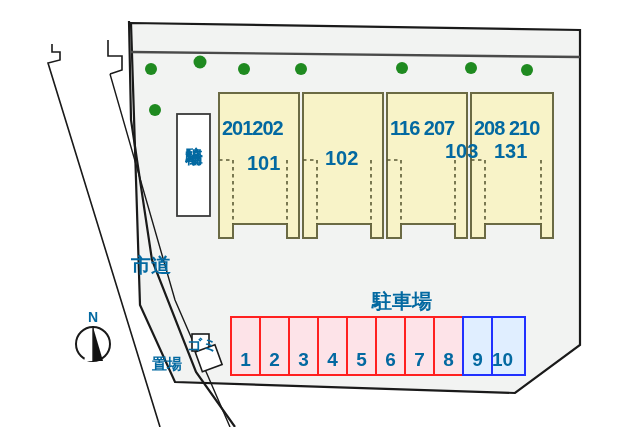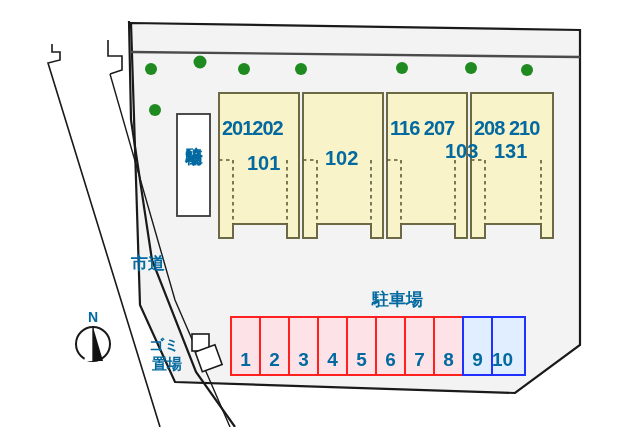--- a/index.html
+++ b/index.html
@@ -35,21 +35,21 @@
     letter-spacing: -1px;
   }
   .room-bot {
     font-size: 20px;
   }
   .stall-num {
     font-size: 19px;
     text-align: center;
   }
   .jp-label {
-    font-size: 17px;
+    font-size: 20px;
   }
   .jp-vert {
     font-size: 17px;
     writing-mode: vertical-rl;
     text-orientation: upright;
     line-height: 1.05;
     letter-spacing: 1px;
   }
   .gomi {
     font-size: 15px;
@@ -177,21 +177,21 @@
   <div class="txt room-top" style="left:390px; top:118px;">116 207</div>
   <div class="txt room-bot" style="left:409px; top:141px;margin-left:36px;">103</div>
 
   <div class="txt room-top" style="left:474px; top:118px;">208 210</div>
   <div class="txt room-bot" style="left:494px; top:141px;">131</div>
 
   <div class="txt jp-vert" style="left:185px; top:133px;">駐輪場</div>
 
   <div class="txt jp-label" style="left:131px; top:255px;">市道</div>
 
-  <div class="txt gomi" style="left:149px; top:337px;">ゴミ</div>
+  <div class="txt gomi" style="left:159px; top:337px;padding-left:28px;">ゴミ</div>
   <div class="txt gomi" style="left:152px; top:356px;">置場</div>
 
   <div class="txt jp-label" style="left:352px; top:291px;margin-left:20px;">駐車場</div>
 
   <div class="txt stall-num" style="left:231px; top:350px; width:29px;">1</div>
   <div class="txt stall-num" style="left:260px; top:350px; width:29px;">2</div>
   <div class="txt stall-num" style="left:289px; top:350px; width:29px;">3</div>
   <div class="txt stall-num" style="left:318px; top:350px; width:29px;">4</div>
   <div class="txt stall-num" style="left:347px; top:350px; width:29px;">5</div>
   <div class="txt stall-num" style="left:376px; top:350px; width:29px;">6</div>

